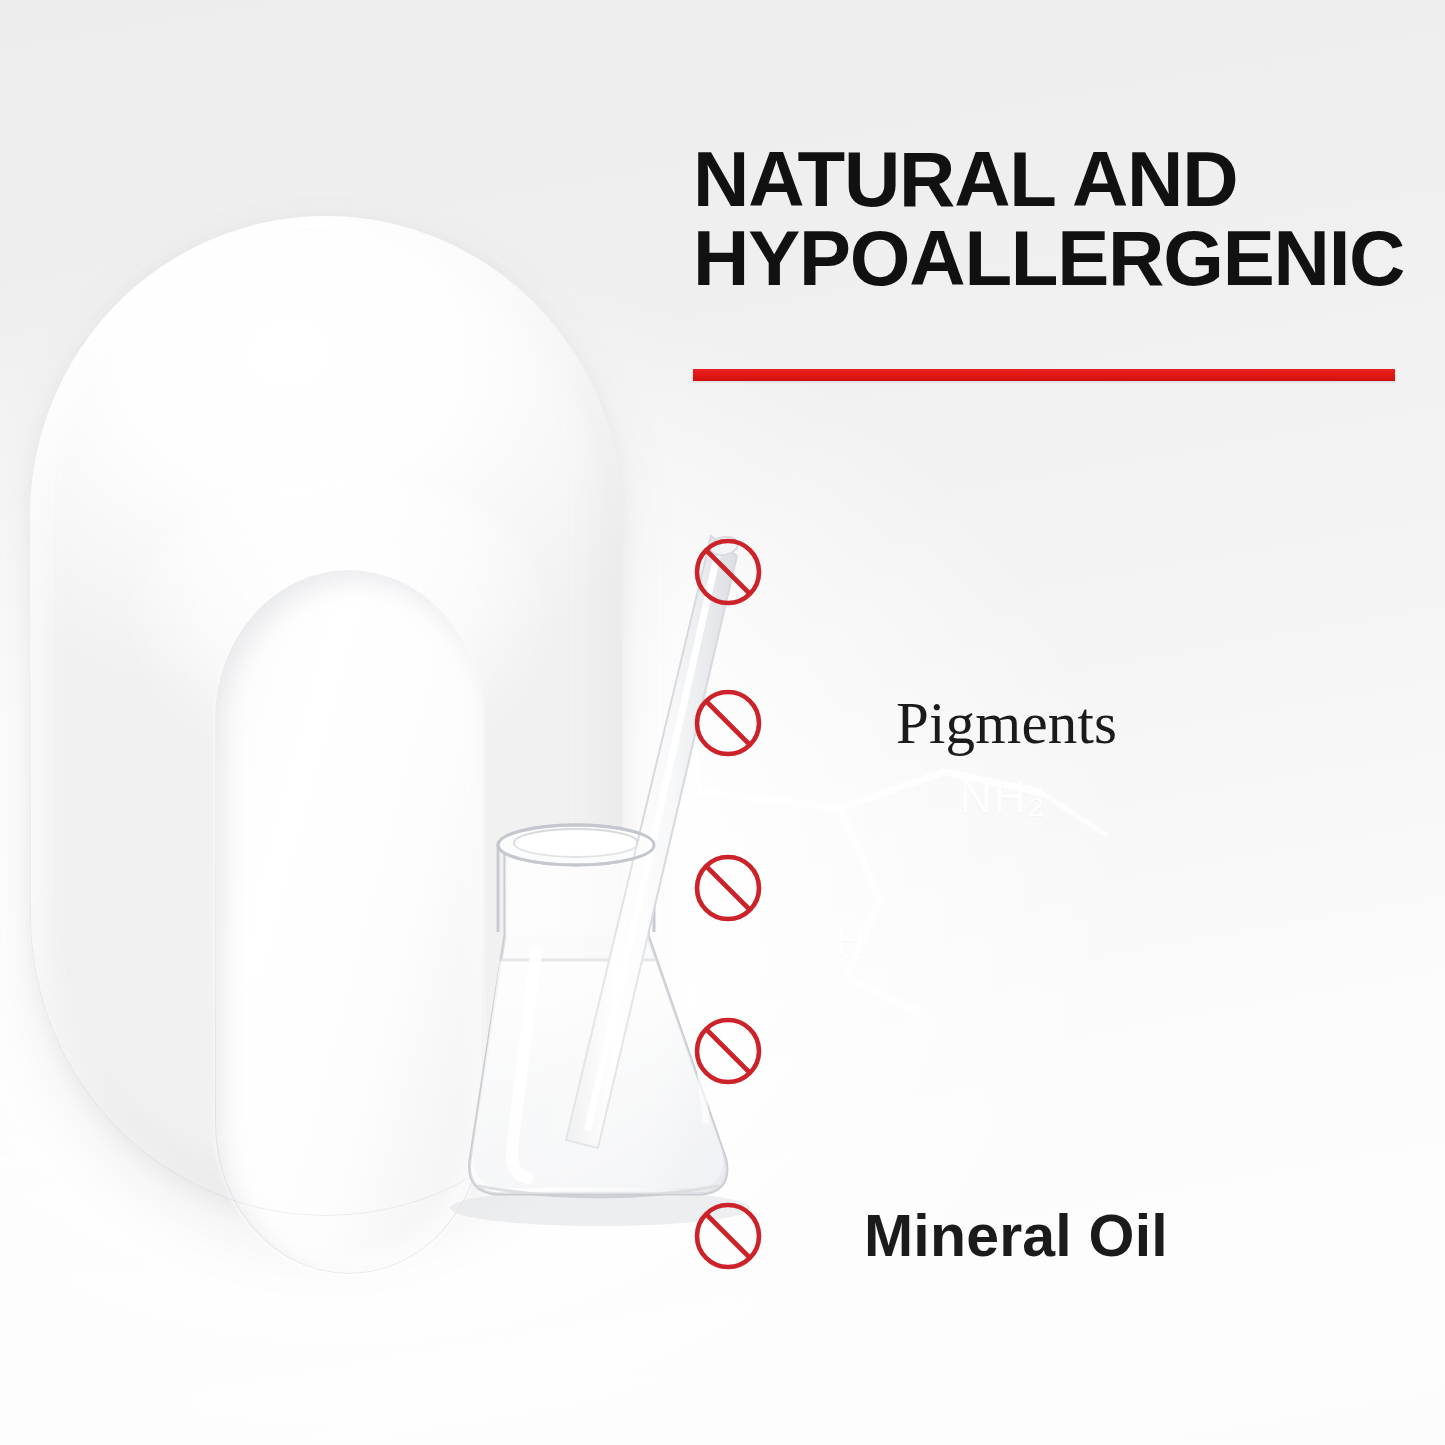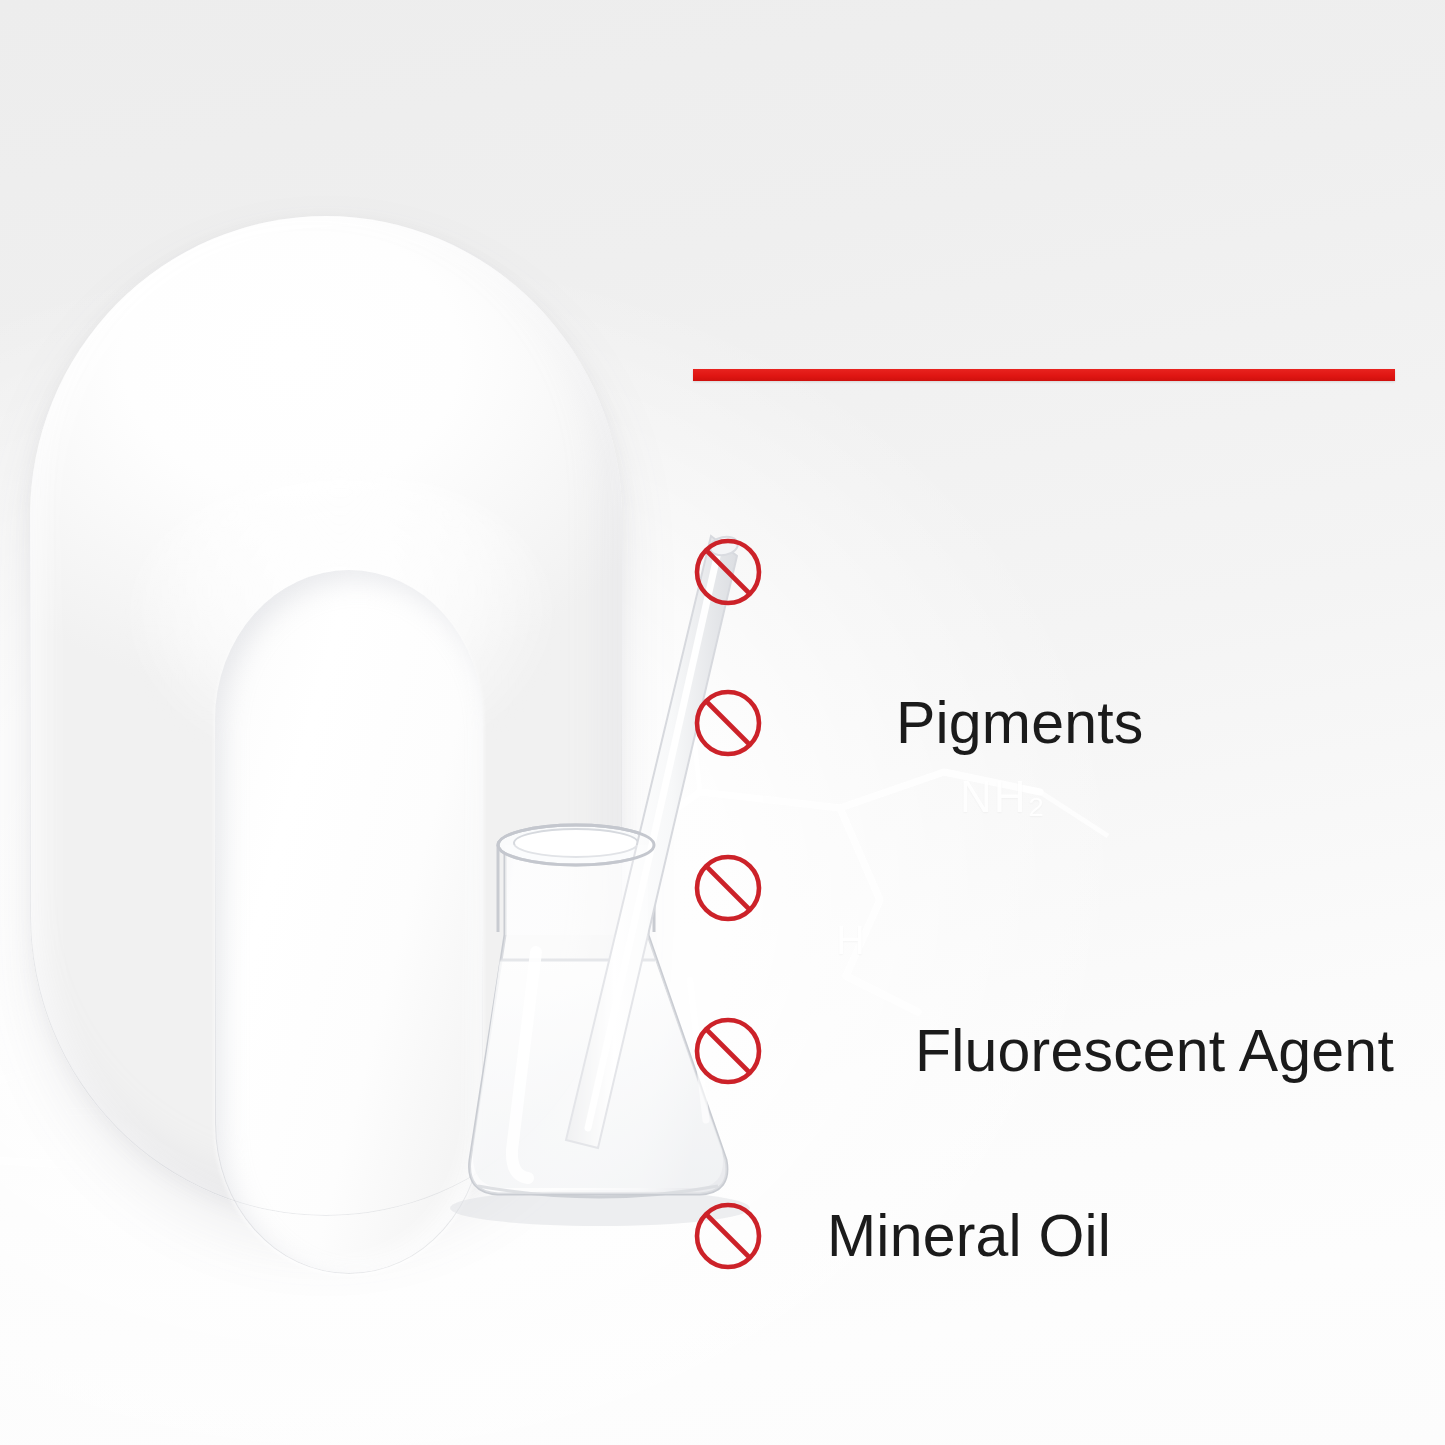--- a/index.html
+++ b/index.html
@@ -258,20 +258,22 @@
       </g>
 
       <path d="M505 935 L470 1160 Q466 1192 498 1194 L700 1194 Q732 1192 726 1160 L648 935 Z" fill="#ffffff" opacity="0.33"></path>
       <path d="M505 845 L505 935 L648 935 L648 845 Z" fill="#ffffff" opacity="0.28"></path>
       <ellipse cx="576" cy="845" rx="78" ry="20" fill="none" stroke="#c4c7ce" stroke-width="3"></ellipse>
     </svg>
   </div>
 
   <div class="content">
 
+    <div class="headline">NATURAL AND
+HYPOALLERGENIC</div>
 
     <div class="rule"></div>
 
     <div class="bans">
 
       <div class="ban-row" style="top:32px;">
         <span class="ban-icon">
           <svg viewBox="0 0 70 70">
             <ellipse cx="35" cy="35" rx="31" ry="31" fill="none" stroke="#cc2229" stroke-width="4.6"></ellipse>
             <line x1="13.5" y1="13.5" x2="56.5" y2="56.5" stroke="#cc2229" stroke-width="4.6" stroke-linecap="butt"></line>
@@ -279,47 +281,46 @@
         </span>
       </div>
 
       <div class="ban-row" style="top:183px;">
         <span class="ban-icon">
           <svg viewBox="0 0 70 70">
             <ellipse cx="35" cy="35" rx="31" ry="31" fill="none" stroke="#cc2229" stroke-width="4.6"></ellipse>
             <line x1="13.5" y1="13.5" x2="56.5" y2="56.5" stroke="#cc2229" stroke-width="4.6" stroke-linecap="butt"></line>
           </svg>
         </span>
-        <span class="ban-label" style="margin-left:133px;">Pigments</span>
+        <span class="ban-label" style="margin-left:133px;font-family:Liberation Serif, serif;">Pigments</span>
       </div>
 
       <div class="ban-row" style="top:348px;">
         <span class="ban-icon">
           <svg viewBox="0 0 70 70">
             <ellipse cx="35" cy="35" rx="31" ry="31" fill="none" stroke="#cc2229" stroke-width="4.6"></ellipse>
             <line x1="13.5" y1="13.5" x2="56.5" y2="56.5" stroke="#cc2229" stroke-width="4.6" stroke-linecap="butt"></line>
           </svg>
         </span>
       </div>
 
       <div class="ban-row" style="top:511px;">
         <span class="ban-icon">
           <svg viewBox="0 0 70 70">
             <ellipse cx="35" cy="35" rx="31" ry="31" fill="none" stroke="#cc2229" stroke-width="4.6"></ellipse>
             <line x1="13.5" y1="13.5" x2="56.5" y2="56.5" stroke="#cc2229" stroke-width="4.6" stroke-linecap="butt"></line>
           </svg>
         </span>
-        <span class="ban-label" style="margin-left:152px;">Fluorescent Agent</span>
       </div>
 
       <div class="ban-row" style="top:696px;">
         <span class="ban-icon">
           <svg viewBox="0 0 70 70">
             <ellipse cx="35" cy="35" rx="31" ry="31" fill="none" stroke="#cc2229" stroke-width="4.6"></ellipse>
             <line x1="13.5" y1="13.5" x2="56.5" y2="56.5" stroke="#cc2229" stroke-width="4.6" stroke-linecap="butt"></line>
           </svg>
         </span>
-        <span class="ban-label" style="margin-left:64px;">Mineral Oil</span>
+        <span class="ban-label" style="margin-left:101px;font-weight:bold;">Mineral Oil</span>
       </div>
 
     </div>
   </div>
 </div>
 
 </body></html>

